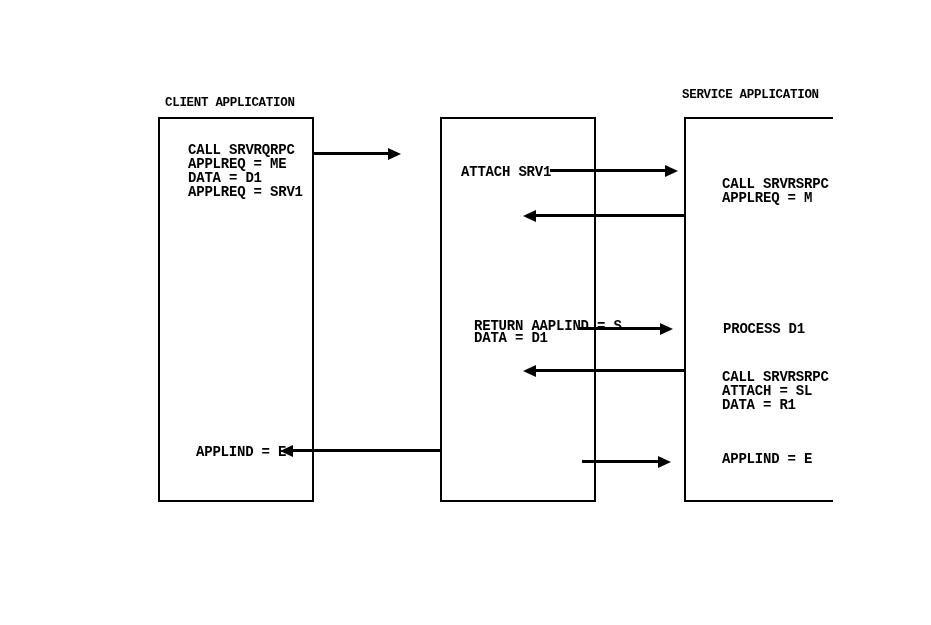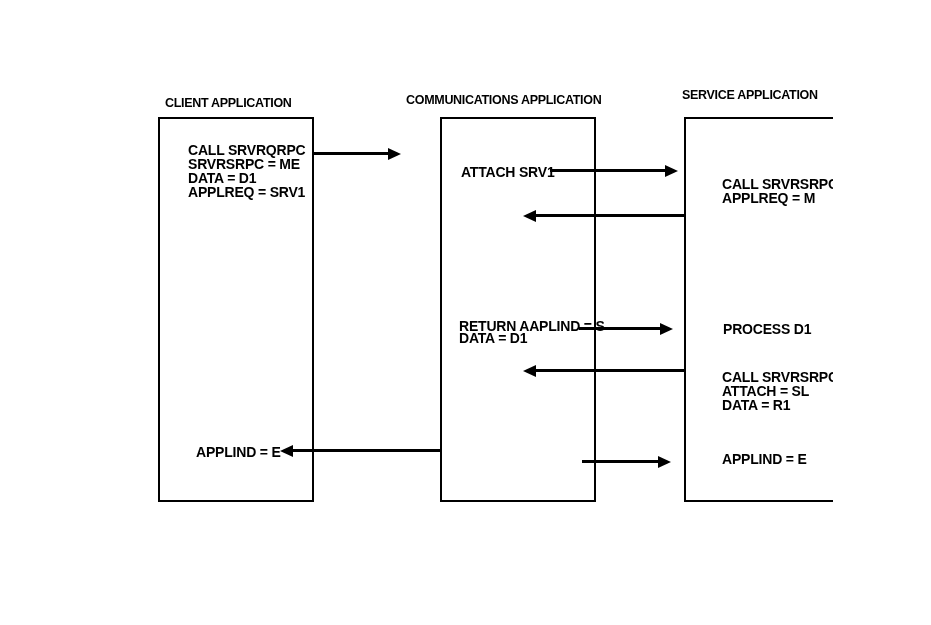--- a/index.html
+++ b/index.html
@@ -2,21 +2,21 @@
 <html style="--color-ink: #000000; --color-background: #ffffff;"><head>
 <meta charset="utf-8">
 <style>
   * { margin: 0; padding: 0; box-sizing: border-box; }
   html, body { background: #ffffff; }
   .canvas {
     position: relative;
     width: 833px;
     height: 625px;
     background: var(--color-background, #ffffff);
-    font-family: Liberation Sans, sans-serif;
+    font-family: Liberation Mono, monospace;
     color: var(--color-ink, #000000);
     overflow: hidden;
   }
   .lane-title {
     position: absolute;
     font-size: 12.5px;
     font-weight: bold;
     letter-spacing: -0.3px;
     white-space: nowrap;
   }
@@ -29,21 +29,21 @@
   }
   .label {
     position: absolute;
     font-size: 14px;
     font-weight: bold;
     letter-spacing: -0.2px;
     line-height: 14px;
     white-space: nowrap;
     z-index: 3;
   }
-  .label.tight { line-height: 12px; }
+  .label.tight { line-height: 12px; margin-left: 15px; }
   .arrow {
     position: absolute;
     height: 3px;
     background: var(--color-ink, #000000);
     z-index: 2;
   }
   .arrow-right::after {
     content: "";
     position: absolute;
     left: 100%;
@@ -65,38 +65,37 @@
     border-bottom: 6px solid transparent;
     border-right: 13px solid var(--color-ink, #000000);
   }
 </style>
 </head>
 <body>
 
 <div class="canvas">
 
   <div class="lane-title" style="left:165px; top:96px;">CLIENT APPLICATION</div>
-  <div class="lane-title" style="left:406px; top:93px;">COMMUNICATIONS APPLICATION</div>
   <div class="lane-title" style="left:682px; top:88px;">SERVICE APPLICATION</div>
 
   <div class="app-box" style="left:158px; top:117px;"></div>
   <div class="app-box" style="left:440px; top:117px;"></div>
   <div class="app-box" style="left:684px; top:117px;"></div>
 
   <div class="arrow arrow-right" style="left:313px; top:152px; width:75px;"></div>
   <div class="arrow arrow-right" style="left:550px; top:169px; width:115px;"></div>
   <div class="arrow arrow-left" style="left:536px; top:214px; width:149px;"></div>
   <div class="arrow arrow-right" style="left:579px; top:327px; width:81px;"></div>
   <div class="arrow arrow-left" style="left:536px; top:369px; width:149px;"></div>
   <div class="arrow arrow-left" style="left:293px; top:449px; width:147px;"></div>
   <div class="arrow arrow-right" style="left:582px; top:460px; width:76px;"></div>
 
   <div class="label" style="left:188px; top:143px;">
     <div>CALL SRVRQRPC</div>
-    <div>SRVRSRPC = ME</div>
+    <div>APPLREQ = ME</div>
     <div>DATA = D1</div>
     <div>APPLREQ = SRV1</div>
   </div>
   <div class="label" style="left:196px; top:445px;">APPLIND = E</div>
 
   <div class="label" style="left:461px; top:165px;text-align:right;">ATTACH SRV1</div>
   <div class="label tight" style="left:459px; top:320px;">
     <div>RETURN AAPLIND = S</div>
     <div>DATA = D1</div>
   </div>

